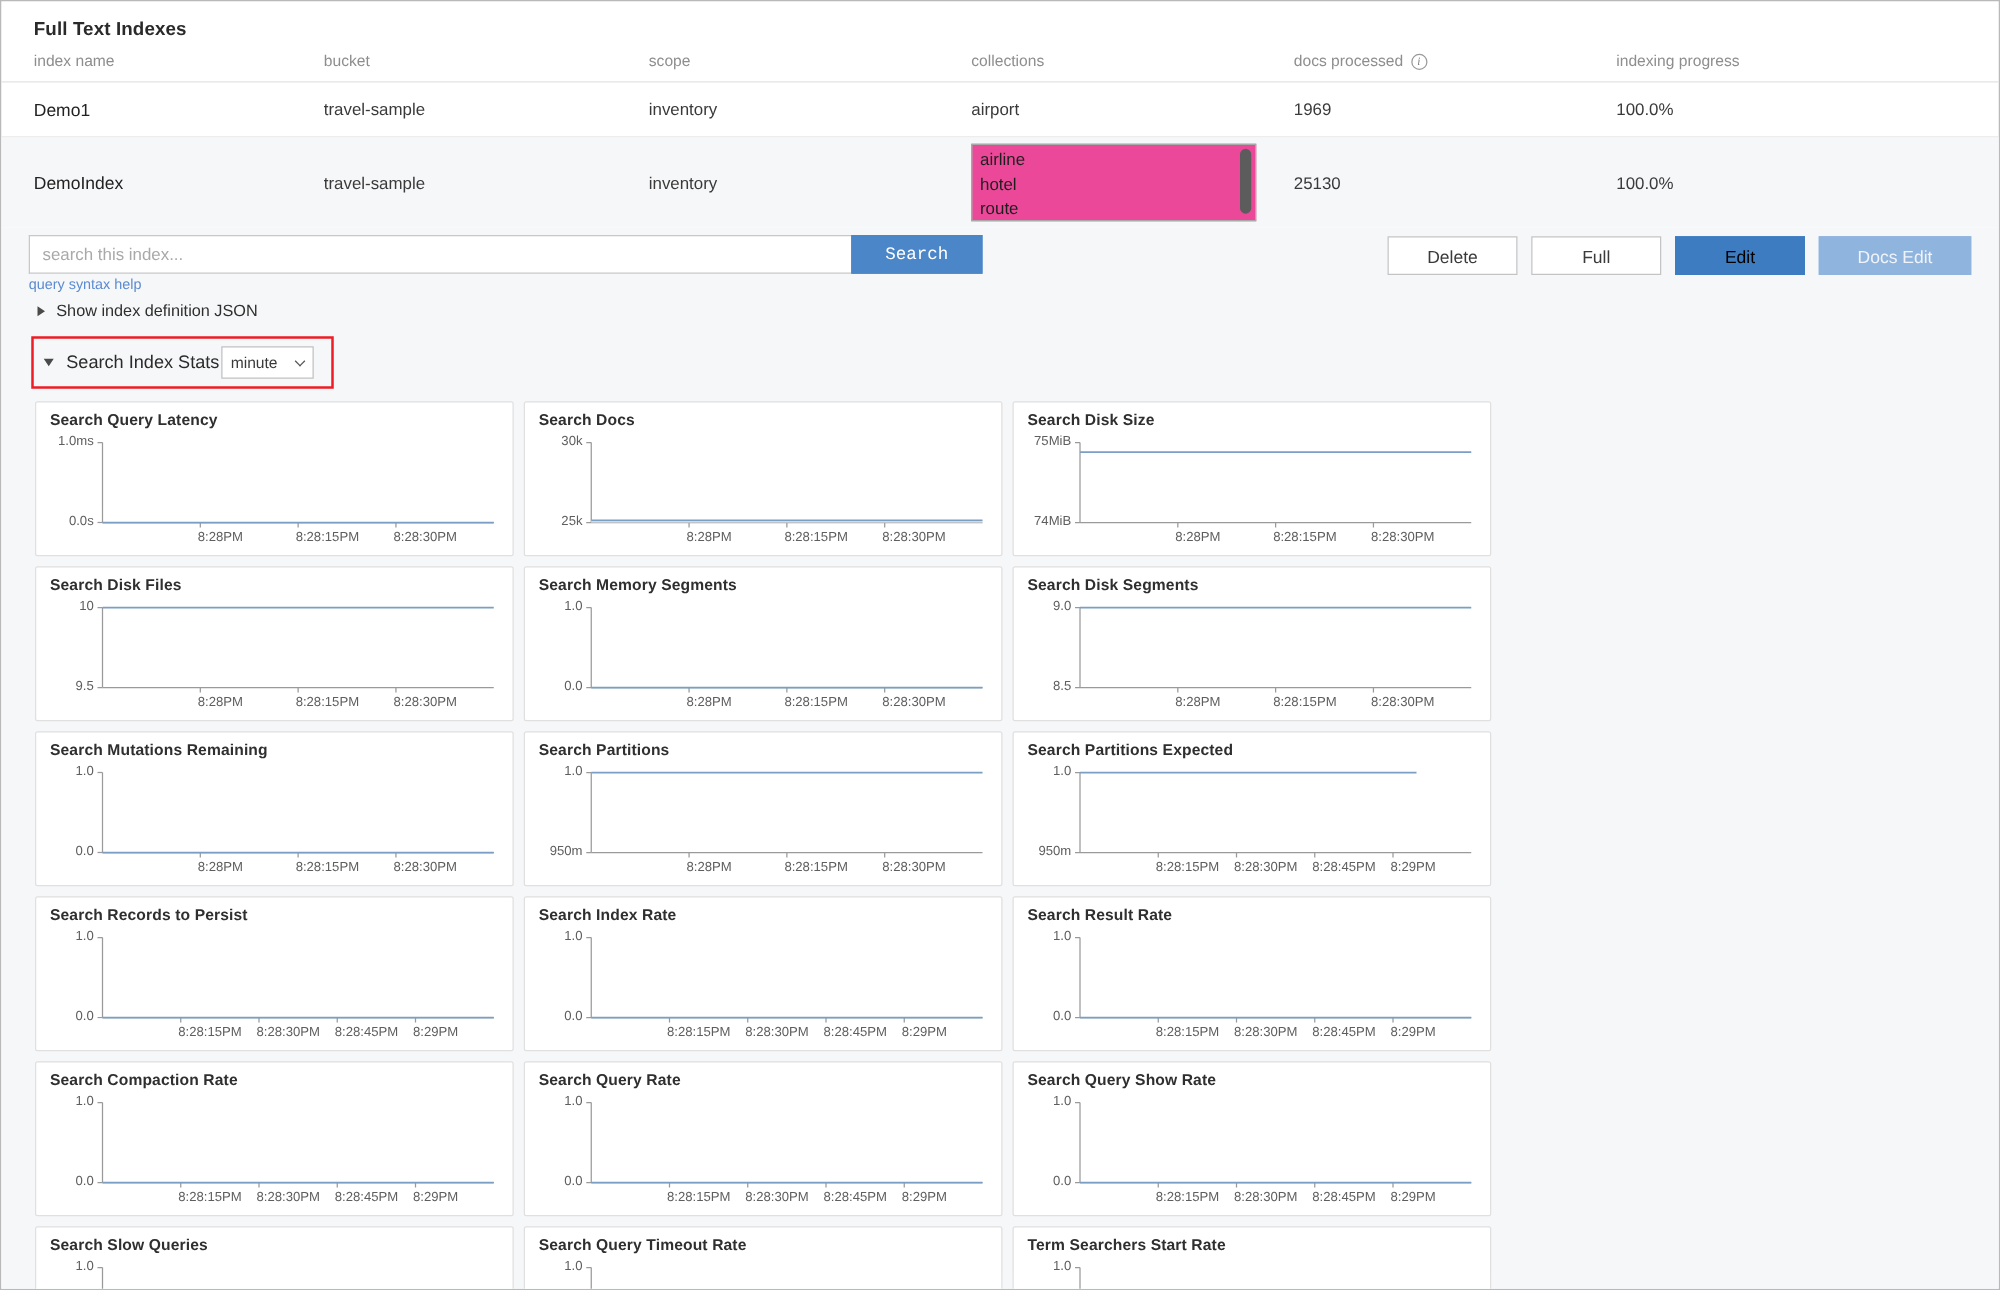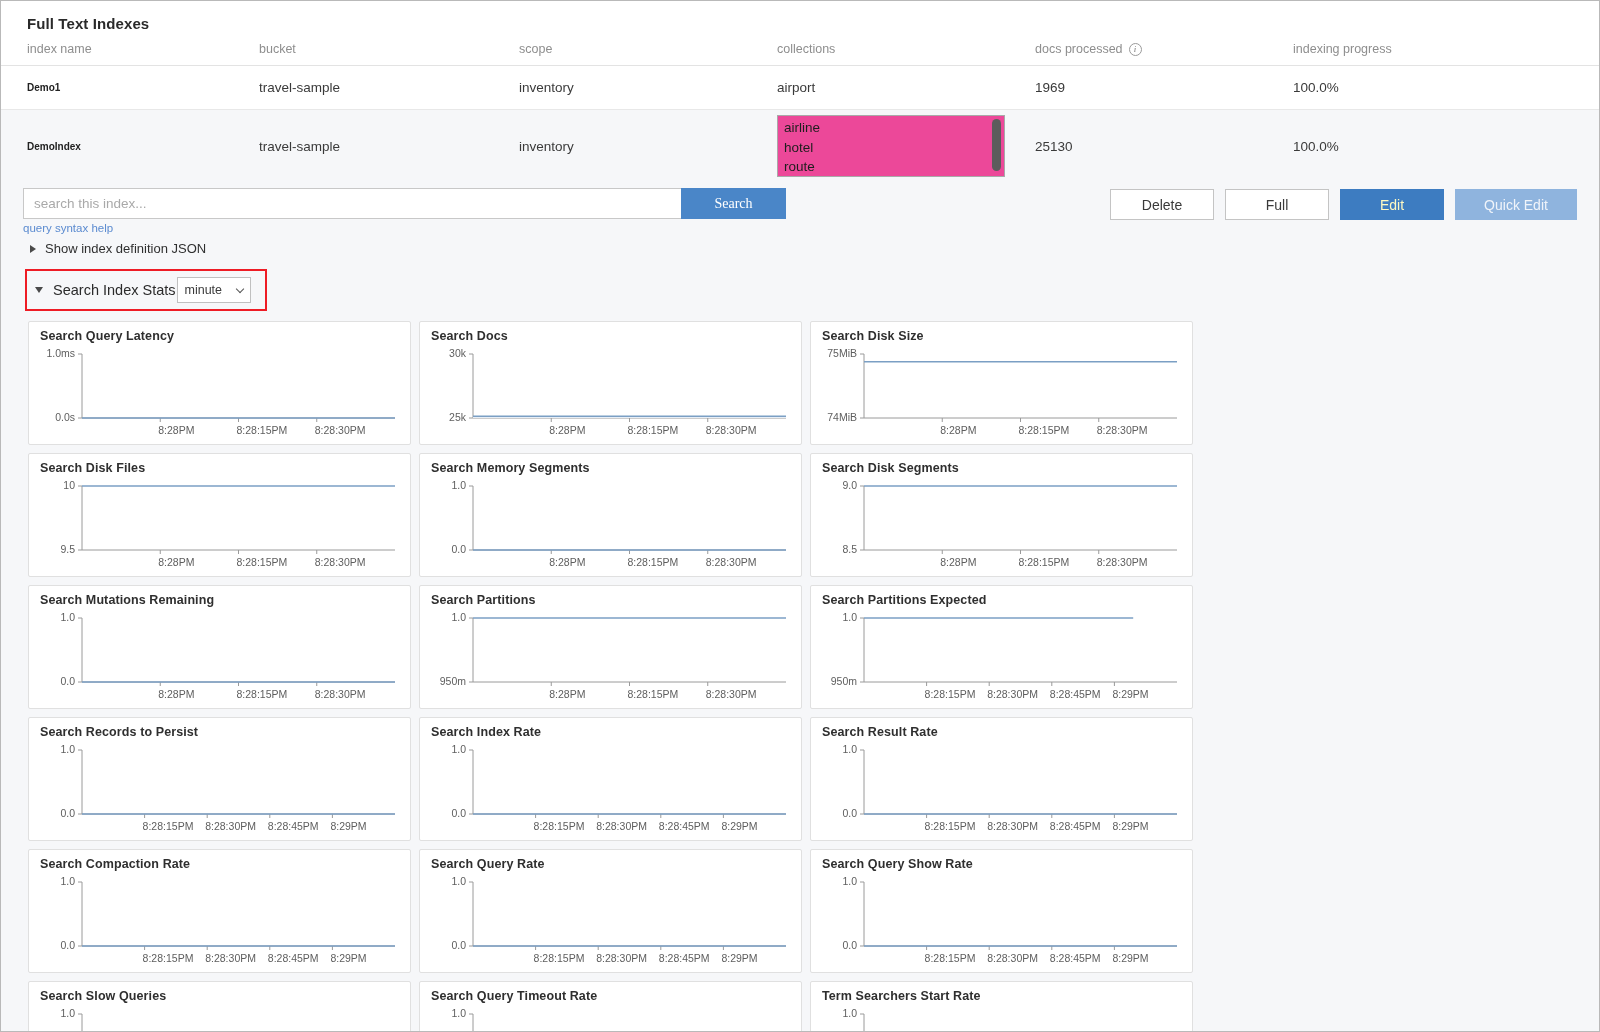--- a/index.html
+++ b/index.html
@@ -62,21 +62,21 @@
   }
 
   .row {
     display:flex;
     align-items:center;
     font-size:13.5px;
     color:#3a3a3a;
     min-height:44px;
     border-bottom:1px solid #e8e8e8;
   }
-  .row .idx-name { font-weight:bold; color:#222; font-size:10px; }
+  .row .idx-name { font-weight:normal; color:#222; font-size:14px; }
   .row.expanded { background:#f6f7f9; border-bottom:none; }
   .row.tall { min-height:72px; align-items:center; }
 
   
   .coll-box {
     width:228px;
     height:62px;
     border:1px solid #a9a9a9;
     background:#ec4899;
     overflow:hidden;
@@ -118,21 +118,21 @@
     font-family:"Liberation Sans", sans-serif;
   }
   .search-input::placeholder { color:#a9a9a9; }
   .search-btn {
     width:105px; height:31px;
     background:#4a86c8;
     border:1px solid #4a86c8;
     color:#fff;
     font-size:14px;
     cursor:pointer;
-    font-family:Liberation Serif, serif;
+    font-family:Liberation Mono, monospace;
   }
   .qs-help {
     font-size:11.5px;
     color:#5b8bd0;
     margin-top:3px;
     cursor:pointer;
   }
   .show-json {
     font-size:13px;
     color:#2f2f2f;
@@ -165,21 +165,21 @@
     height:31px;
     min-width:104px;
     padding:0 14px;
     font-size:14px;
     border:1px solid #c4c4c4;
     background:#fff;
     color:#3a3a3a;
     cursor:pointer;
     font-family:"Liberation Sans", sans-serif;
   }
-  .btn.primary { background:#3d7cc1; border-color:#3d7cc1; color:#fef9c3;text-align:center; }
+  .btn.primary { background:#3d7cc1; border-color:#3d7cc1; color:#000000;text-align:center; }
   .btn.muted   { background:#8fb4de; border-color:#8fb4de; color:#f0f4fa; cursor:default; }
   .btn.wide    { min-width:122px; }
 
   
   .stats-head-wrap {
     position:relative;
     margin-top:13px;
     display:inline-flex;
     align-items:center;
     border:2px solid #ee1c25;
@@ -307,21 +307,21 @@
           <div class="show-json">
             <span class="tri-right"></span>
             <span>Show index definition JSON</span>
           </div>
         </div>
 
         <div class="btn-group">
           <button class="btn">Delete</button>
           <button class="btn">Full</button>
           <button class="btn primary">Edit</button>
-          <button class="btn muted wide">Quick Edit</button>
+          <button class="btn muted wide">Docs Edit</button>
         </div>
       </div>
 
       <div class="stats-head-wrap">
         <span class="tri-down"></span>
         <span class="stats-label">Search Index Stats</span>
         <span class="sel-wrap">
           <select class="period-select"><option value="minute">minute</option><option value="hour">hour</option><option value="day">day</option><option value="week">week</option><option value="month">month</option><option value="year">year</option></select>
           <span class="chev"></span>
         </span>

